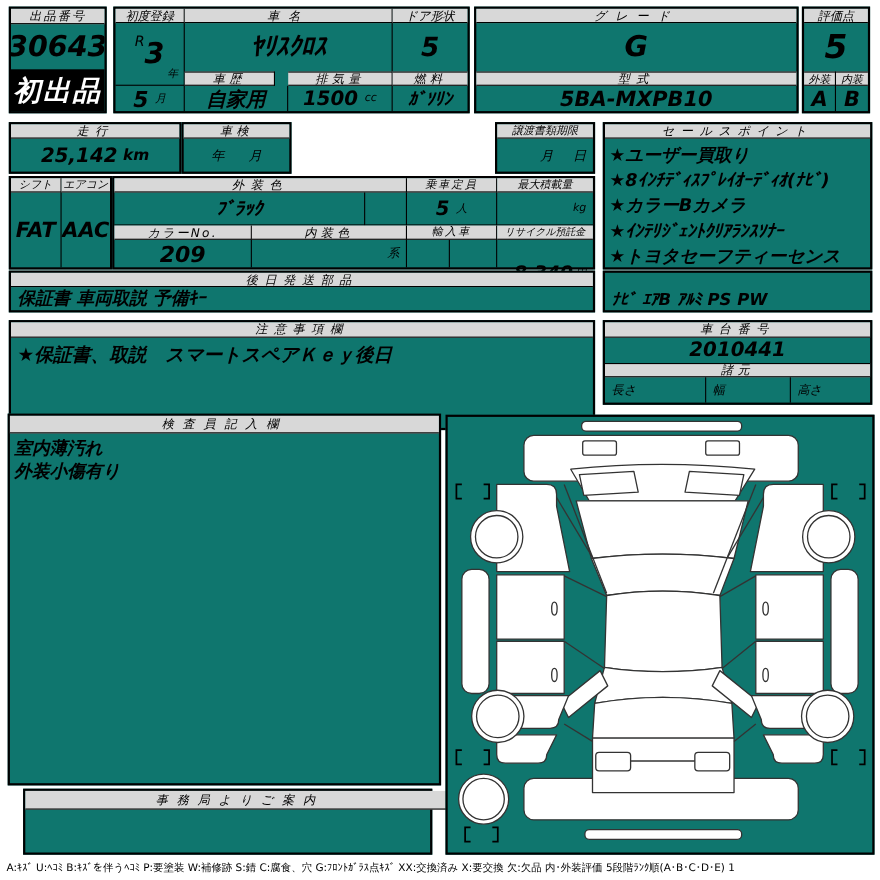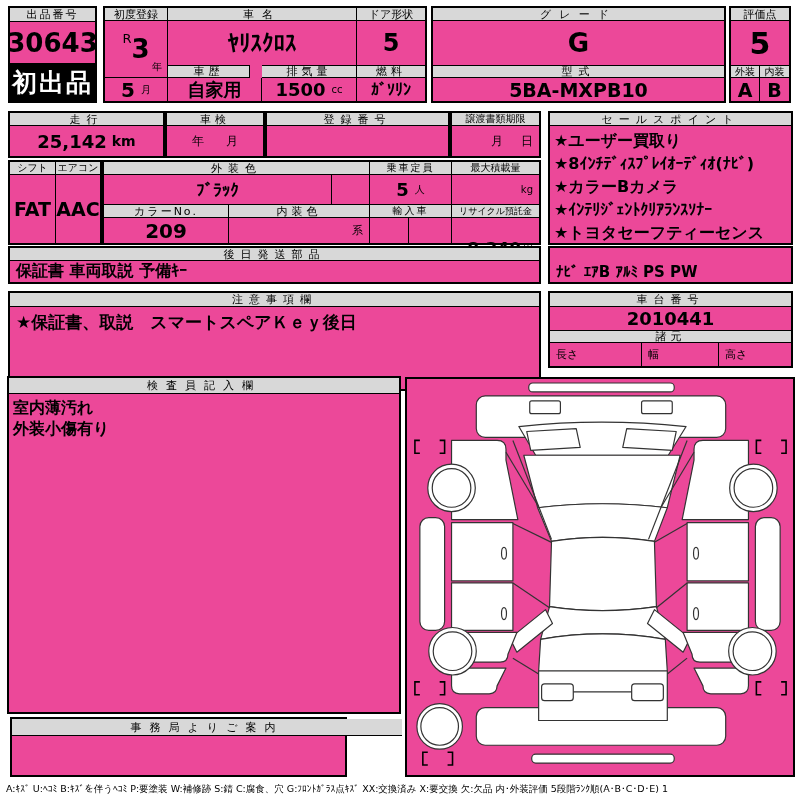--- a/index.html
+++ b/index.html
@@ -1,18 +1,18 @@
 <!DOCTYPE html>
 <html><head>
 <meta charset="utf-8">
 <style>
   html,body{margin:0;padding:0;background:#fff;}
   body{font-family:"DejaVu Sans","Liberation Sans",sans-serif;color:#000;}
   .sheet{position:relative;width:800px;height:800px;background:#fff;overflow:hidden;}
-  .box{position:absolute;background:#ec4899;border:2px solid #000;box-sizing:border-box;}
+  .box{position:absolute;background:#0f766e;border:2px solid #000;box-sizing:border-box;font-style:italic;}
   .cell{position:absolute;box-sizing:border-box;display:flex;align-items:center;justify-content:center;overflow:hidden;white-space:nowrap;}
   .ghdr{background:#d8d8d8;font-size:11px;font-weight:400;}
   .br{border-right:1.5px solid #000;}
   .bb{border-bottom:1.5px solid #000;}
   .bt{border-top:1.5px solid #000;}
   .ls2{letter-spacing:2px;}
   .ls4{letter-spacing:4px;}
   .ls6{letter-spacing:6px;}
   .ls8{letter-spacing:8px;}
   .val{font-weight:bold;}
@@ -85,24 +85,20 @@
       <span class="val" style="font-size:14px;margin-left:5px;">km</span>
     </div>
   </div>
   <div class="box" style="left:165px;top:111px;width:100px;height:47px;">
     <div class="cell ghdr bb ls4" style="left:0;top:0;width:96px;height:13px;">車検</div>
     <div class="cell" style="left:0;top:13px;width:96px;height:30px;font-size:12px;gap:22px;">
       <span>年</span>
       <span>月</span>
     </div>
   </div>
-  <div class="box" style="left:265px;top:111px;width:185px;height:47px;">
-    <div class="cell ghdr bb ls6" style="left:0;top:0;width:181px;height:13px;">登録番号</div>
-    <div class="cell" style="left:0;top:13px;width:181px;height:30px;"></div>
-  </div>
   <div class="box" style="left:450px;top:111px;width:91px;height:47px;">
     <div class="cell ghdr bb" style="left:0;top:0;width:87px;height:13px;font-size:10px;">譲渡書類期限</div>
     <div class="cell rightpad" style="left:0;top:13px;width:87px;height:30px;font-size:12px;gap:18px;">
       <span>月</span>
       <span>日</span>
     </div>
   </div>
 
   <div class="box" style="left:548px;top:111px;width:245px;height:134px;">
     <div class="cell ghdr bb ls6" style="left:0;top:0;width:241px;height:13px;">セールスポイント</div>
@@ -175,21 +171,21 @@
   </div>
 
   <div class="box" style="left:7px;top:376px;width:394px;height:338px;">
     <div class="cell ghdr bb ls8" style="left:0;top:0;width:390px;height:16px;">検査員記入欄</div>
     <div class="lines" style="position:absolute;left:0;top:16px;width:390px;">
       <div style="font-size:16px;line-height:21px;">室内薄汚れ</div>
       <div style="font-size:16px;line-height:21px;">外装小傷有り</div>
     </div>
   </div>
 
-  <div class="box" style="left:10px;top:717px;width:337px;height:60px;">
+  <div class="box" style="left:21px;top:717px;width:372px;height:60px;">
     <div class="cell ghdr bb ls8" style="left:0;top:0;width:390px;height:17px;">事務局よりご案内</div>
     <div class="cell" style="left:0;top:17px;width:390px;height:39px;"></div>
   </div>
 
   <div class="box" style="left:405px;top:377px;width:390px;height:400px;">
     <svg viewBox="0 0 390 400" width="386" height="396">
       <g fill="#fff" stroke="#333" stroke-width="1.2" stroke-linejoin="round">
         <g>
           <rect x="123" y="4" width="147" height="9" rx="4"></rect>
           <rect x="70" y="17" width="252" height="42" rx="9"></rect>

